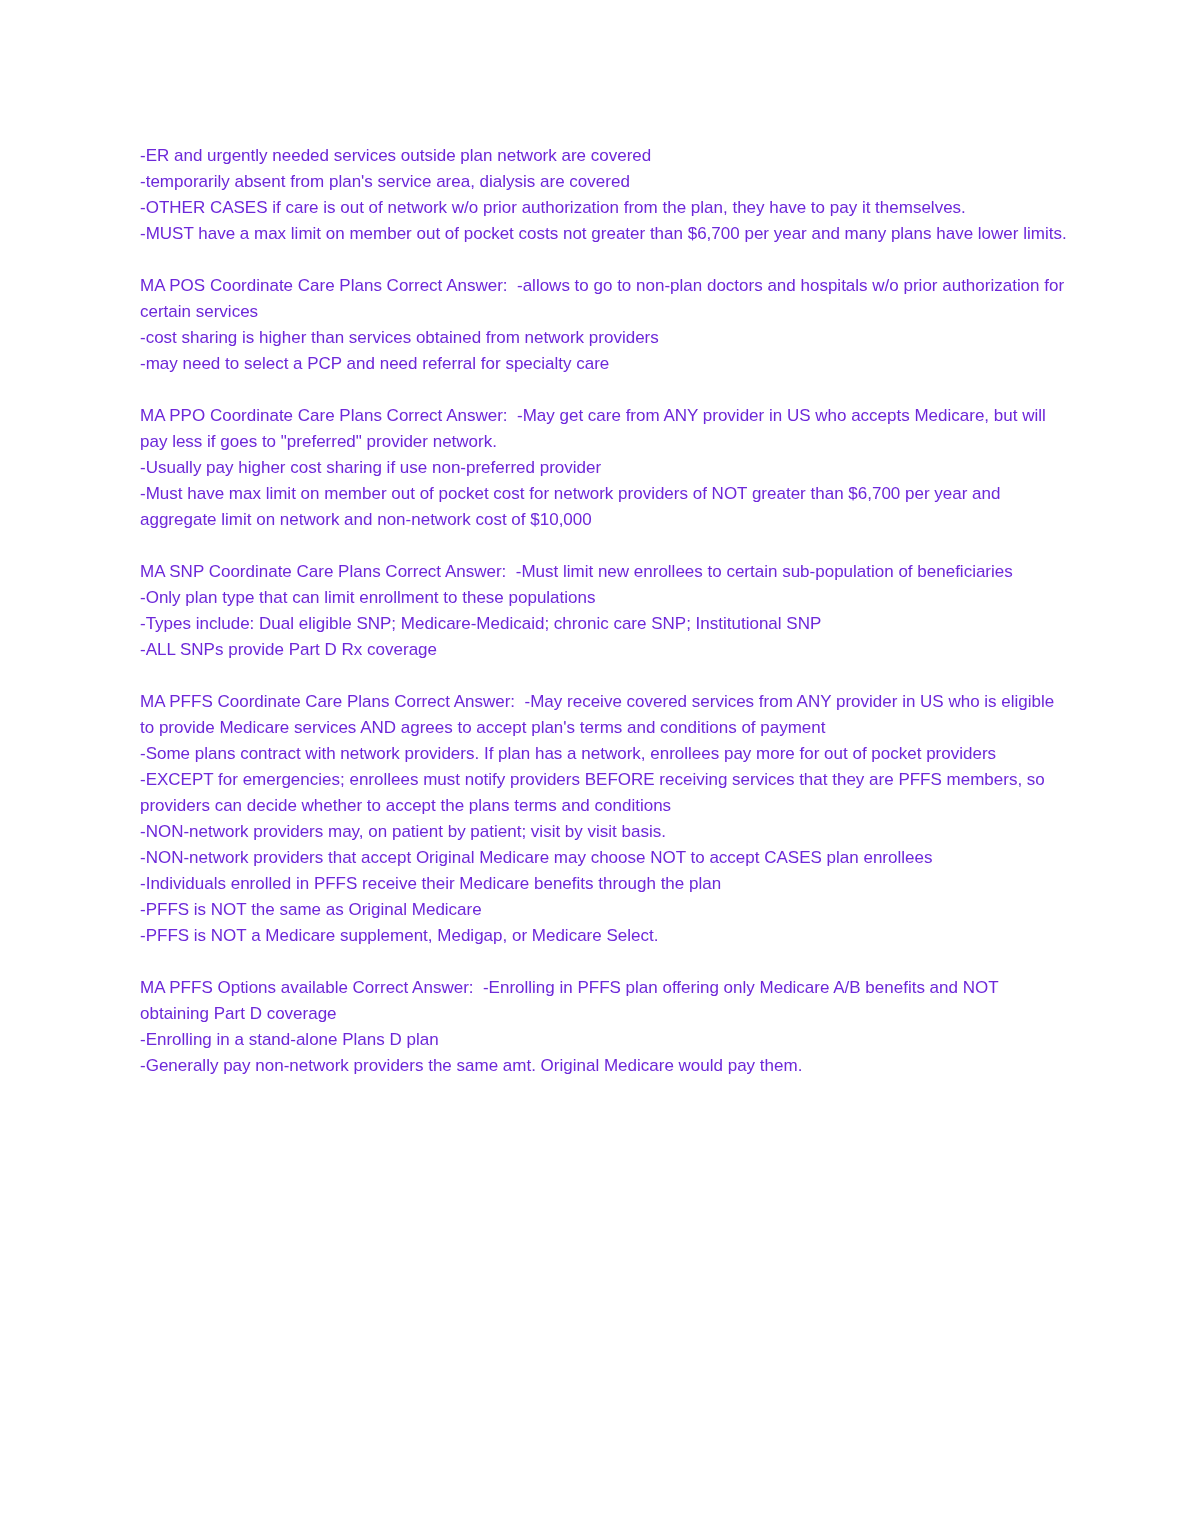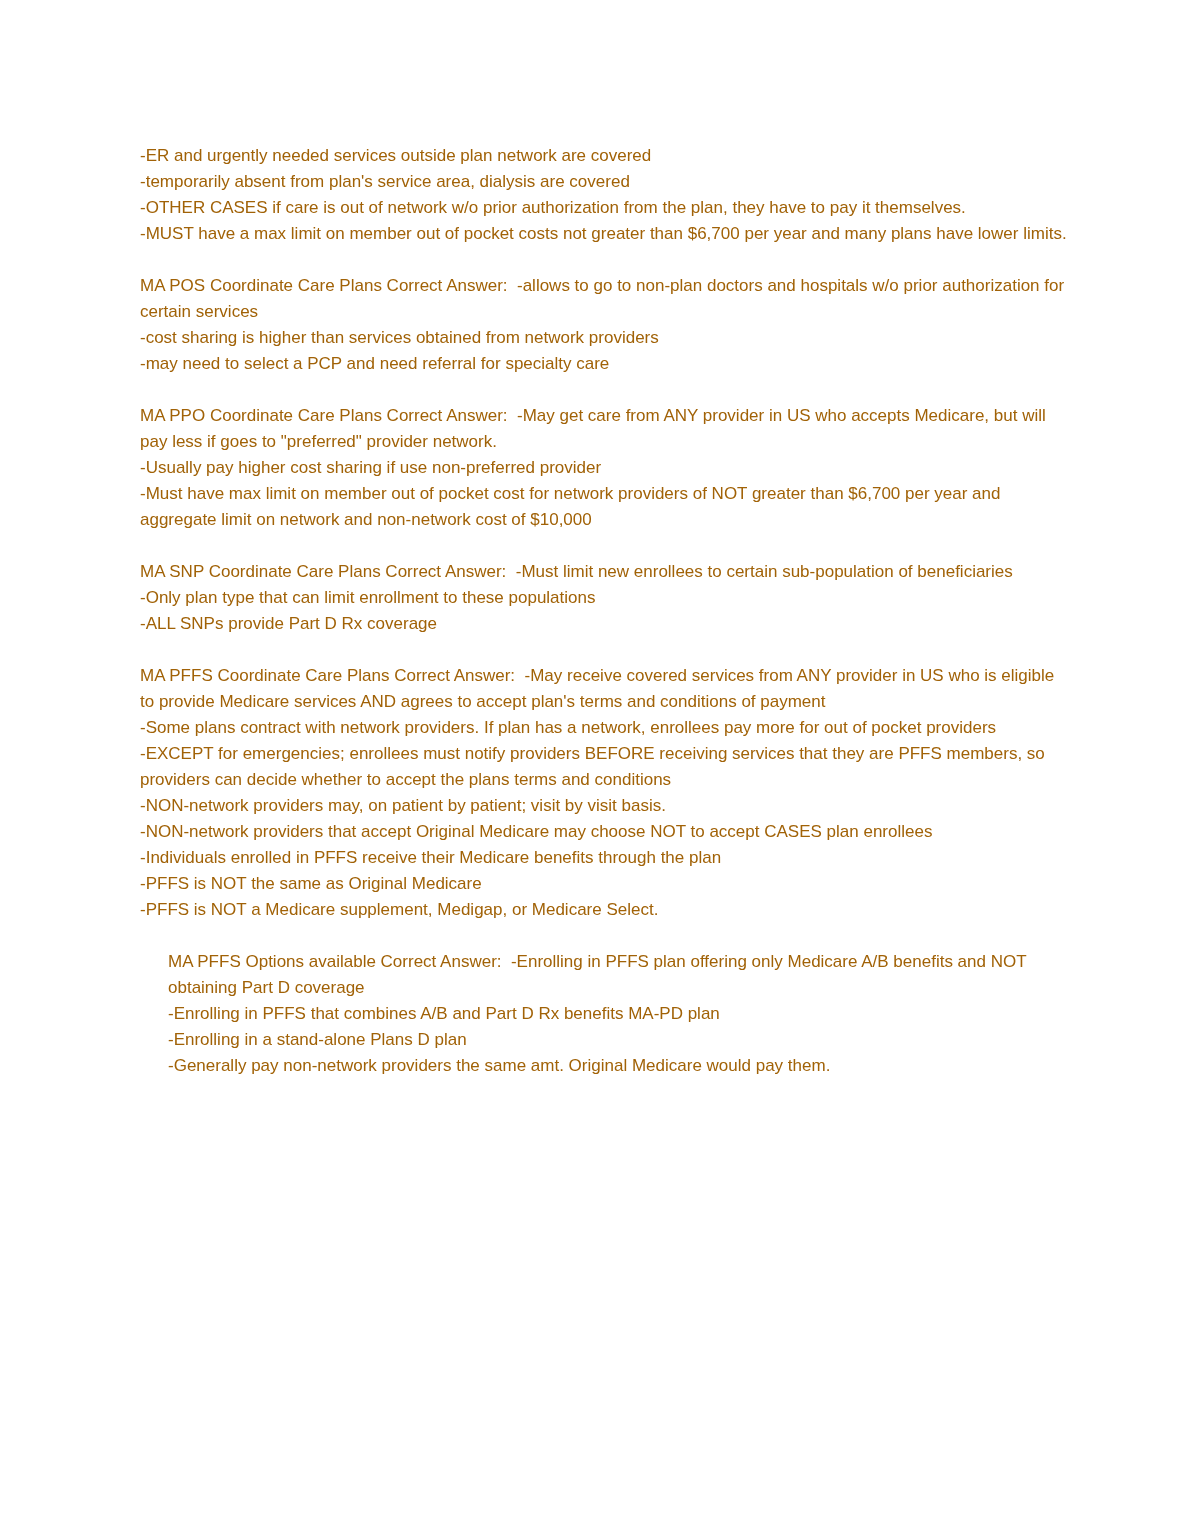--- a/index.html
+++ b/index.html
@@ -10,29 +10,28 @@
   .page {
     position: relative;
     width: 1190px;
     height: 1540px;
     box-sizing: border-box;
     background: #ffffff;
     padding: 143px 120px 40px 140px;
     font-family: "Liberation Sans", sans-serif;
     font-size: 17px;
     line-height: 26px;
-    color: #a16207;
+    color: #6d28d9;
     overflow: hidden;
   }
   .paragraph {
     margin: 0 0 26px 0;
   }
   .paragraph:last-child {
     margin-bottom: 0;
-    margin-left: 28px;
   }
   .line {
     white-space: pre-wrap;
     word-wrap: break-word;
   }
 </style>
 </head>
 <body>
 
 <div class="page">
@@ -49,32 +48,32 @@
         <div class="line">-may need to select a PCP and need referral for specialty care</div>
       </div>
       <div class="paragraph">
         <div class="line">MA PPO Coordinate Care Plans Correct Answer:  -May get care from ANY provider in US who accepts Medicare, but will pay less if goes to "preferred" provider network.</div>
         <div class="line">-Usually pay higher cost sharing if use non-preferred provider</div>
         <div class="line">-Must have max limit on member out of pocket cost for network providers of NOT greater than $6,700 per year and aggregate limit on network and non-network cost of $10,000</div>
       </div>
       <div class="paragraph">
         <div class="line">MA SNP Coordinate Care Plans Correct Answer:  -Must limit new enrollees to certain sub-population of beneficiaries</div>
         <div class="line">-Only plan type that can limit enrollment to these populations</div>
+        <div class="line">-Types include: Dual eligible SNP; Medicare-Medicaid; chronic care SNP; Institutional SNP</div>
         <div class="line">-ALL SNPs provide Part D Rx coverage</div>
       </div>
       <div class="paragraph">
         <div class="line">MA PFFS Coordinate Care Plans Correct Answer:  -May receive covered services from ANY provider in US who is eligible to provide Medicare services AND agrees to accept plan's terms and conditions of payment</div>
         <div class="line">-Some plans contract with network providers. If plan has a network, enrollees pay more for out of pocket providers</div>
         <div class="line">-EXCEPT for emergencies; enrollees must notify providers BEFORE receiving services that they are PFFS members, so providers can decide whether to accept the plans terms and conditions</div>
         <div class="line">-NON-network providers may, on patient by patient; visit by visit basis.</div>
         <div class="line">-NON-network providers that accept Original Medicare may choose NOT to accept CASES plan enrollees</div>
         <div class="line">-Individuals enrolled in PFFS receive their Medicare benefits through the plan</div>
         <div class="line">-PFFS is NOT the same as Original Medicare</div>
         <div class="line">-PFFS is NOT a Medicare supplement, Medigap, or Medicare Select.</div>
       </div>
       <div class="paragraph">
         <div class="line">MA PFFS Options available Correct Answer:  -Enrolling in PFFS plan offering only Medicare A/B benefits and NOT obtaining Part D coverage</div>
-        <div class="line">-Enrolling in PFFS that combines A/B and Part D Rx benefits MA-PD plan</div>
         <div class="line">-Enrolling in a stand-alone Plans D plan</div>
         <div class="line">-Generally pay non-network providers the same amt. Original Medicare would pay them.</div>
       </div>
     </div>
 </div>
 
 </body></html>

